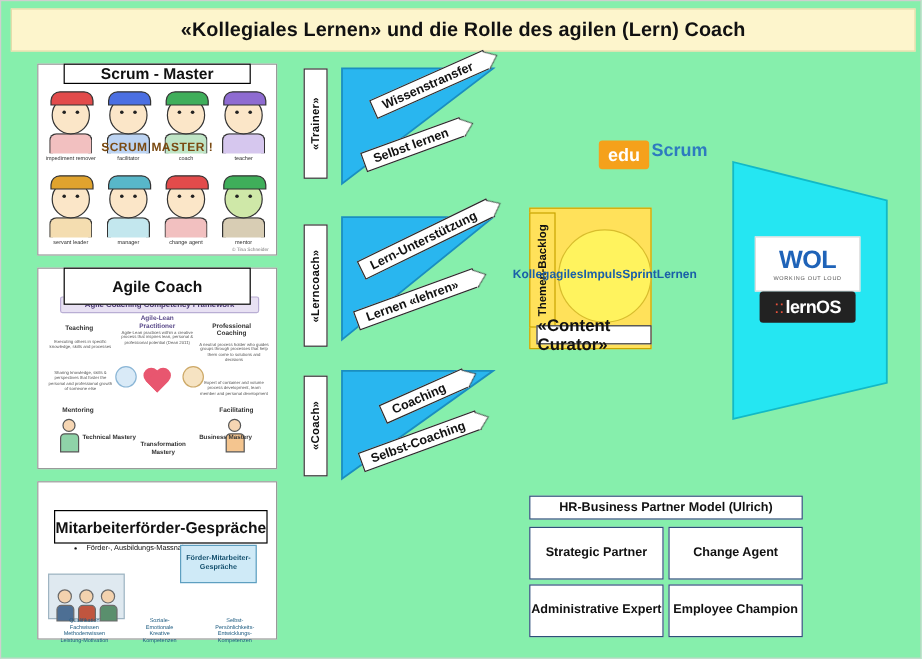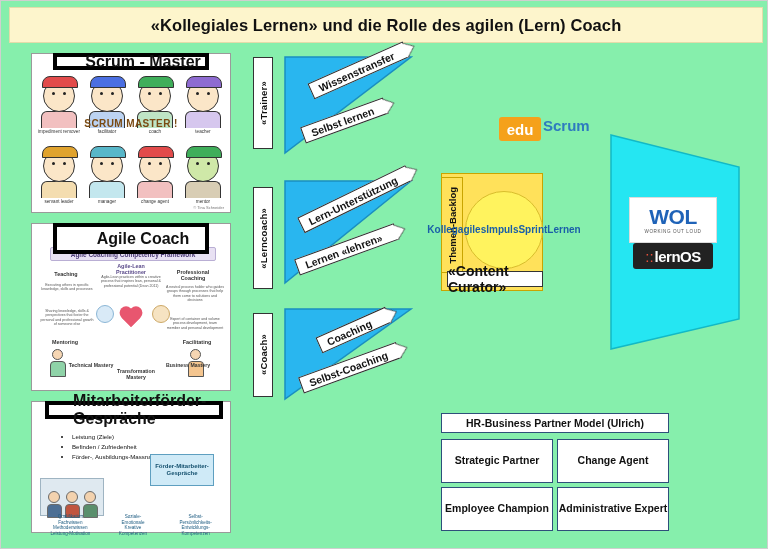--- a/index.html
+++ b/index.html
@@ -29,26 +29,25 @@
   
   .card{
     position:absolute;
     background:#fff;
     border:1px solid #9a9a9a;
     box-sizing:border-box;
   }
   .card-head{
     position:absolute;
     background:#ffffff;
-    border:4px solid #000000;
+    border:1px solid #000000;
     box-sizing:border-box;
     display:flex;align-items:center;justify-content:center;
-    font-size:16px;font-weight:bold;color:#111;
+    font-size:13px;font-weight:bold;color:#111;
     z-index:3;
-    padding-left:24px;
   }
   
   #scrum-panel{left:30px;top:52px;width:200px;height:160px;}
   #scrum-head{left:52px;top:52px;width:156px;height:17px;}
   .sm-grid{
     position:absolute;left:0;top:18px;width:100%;height:142px;
     display:grid;grid-template-columns:repeat(4,1fr);grid-template-rows:1fr 1fr;
     padding:2px 3px 0 3px;box-sizing:border-box;
   }
   .sm-cell{position:relative;display:flex;flex-direction:column;align-items:center;justify-content:flex-start;}
@@ -94,21 +93,21 @@
   }
   .ac-heart:before{left:13px;transform:rotate(-45deg);transform-origin:0 100%;}
   .ac-heart:after{left:0;transform:rotate(45deg);transform-origin:100% 100%;}
   .ac-icon{position:absolute;width:16px;height:16px;border-radius:50%;background:#d9eaf7;border:1px solid #8bb6d6;}
   .ac-bottom{position:absolute;font-size:5.2px;font-weight:bold;color:#333;text-align:center;line-height:1.15;}
   .ac-person{position:absolute;width:14px;height:26px;}
   .ac-person .h{width:9px;height:9px;border-radius:50%;background:#f6d6b3;border:1px solid #555;margin:0 auto;}
   .ac-person .b{width:14px;height:14px;background:#8fd3a8;border:1px solid #555;border-radius:4px 4px 0 0;margin-top:1px;}
   
   #mita-panel{left:30px;top:400px;width:200px;height:132px;}
-  #mita-head{left:44px;top:400px;width:178px;height:18px;}
+  #mita-head{left:44px;top:424px;width:178px;height:28px;}
   .mi-bullets{position:absolute;left:10px;top:24px;width:150px;font-size:6.1px;line-height:1.65;color:#111;}
   .mi-bullets li{margin-left:-10px;}
   .mi-callout{
     position:absolute;left:118px;top:52px;width:62px;height:30px;
     background:#cfeaf7;border:1px solid #5e9fc0;
     font-size:6px;font-weight:bold;color:#14506e;text-align:center;
     display:flex;align-items:center;justify-content:center;line-height:1.25;
   }
   .mi-photo{
     position:absolute;left:8px;top:76px;width:62px;height:36px;
@@ -443,20 +442,20 @@
     <span>HR-Business Partner Model (Ulrich)</span>
   </div>
   <div id="hr-grid">
     <div class="hr-cell">
       <span>Strategic Partner</span>
     </div>
     <div class="hr-cell">
       <span>Change Agent</span>
     </div>
     <div class="hr-cell">
+      <span>Administrative Expert</span>
+    </div>
+    <div class="hr-cell">
       <span>Employee Champion</span>
     </div>
-    <div class="hr-cell">
-      <span>Administrative Expert</span>
-    </div>
   </div>
 
 </div>
 
 </body></html>

